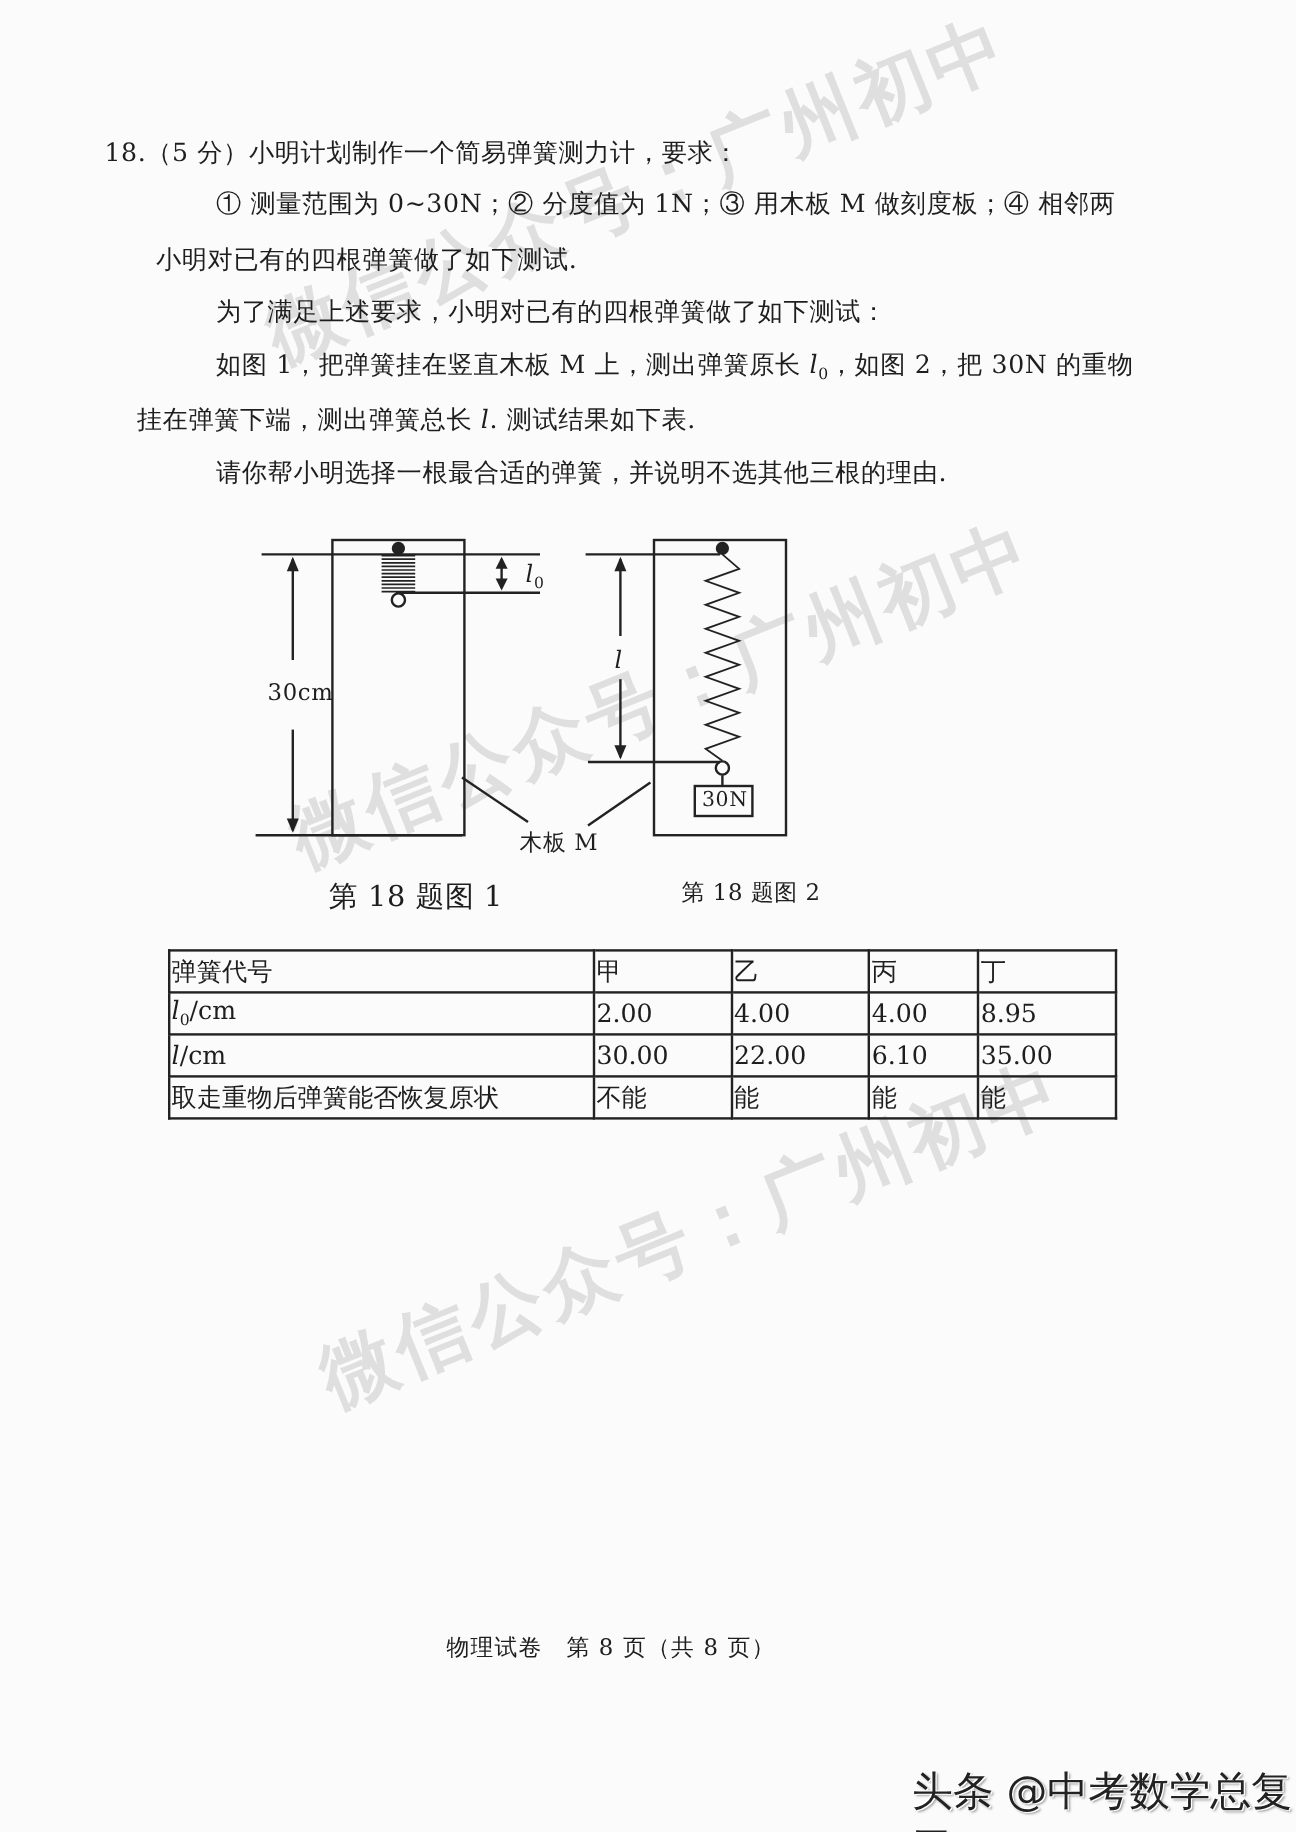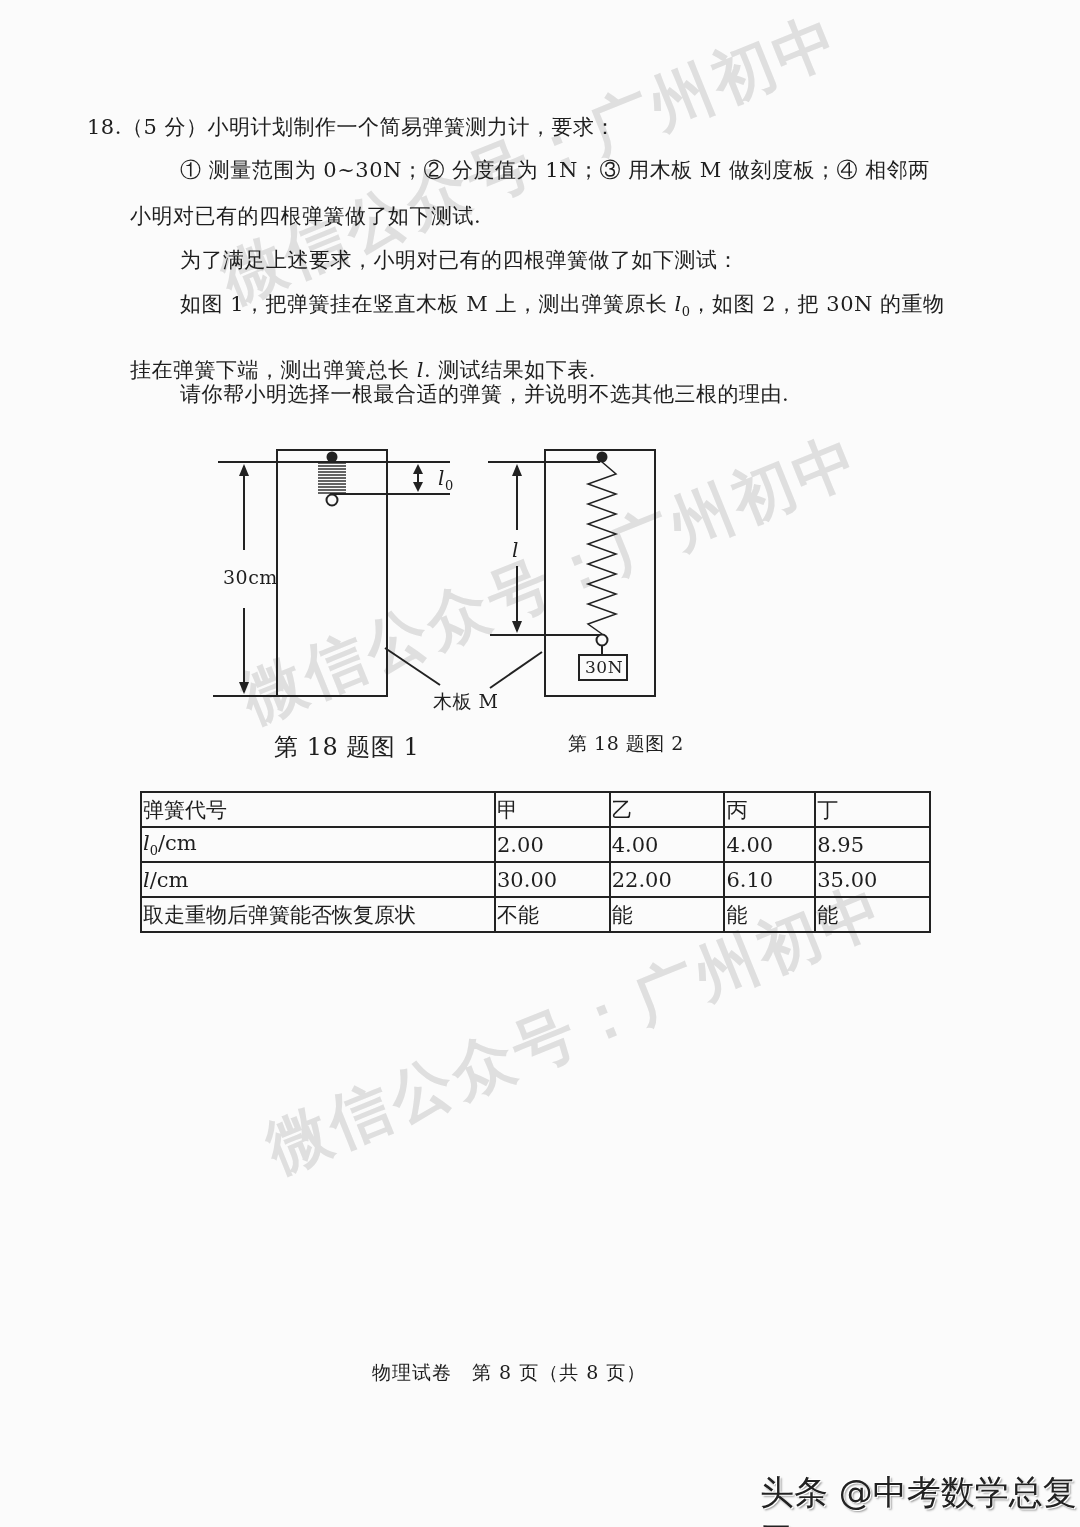--- a/index.html
+++ b/index.html
@@ -33,21 +33,21 @@
 <div class="wm" style="left:245px; top:660px;">微信公众号：广州初中</div>
 <div class="wm" style="left:270px; top:1110px;">微信公众号：广州初中</div>
 
 <div class="line" style="left:87px; top:113px;">18.（5 分）小明计划制作一个简易弹簧测力计，要求：</div>
 <div class="line" style="left:180px; top:156px;">① 测量范围为 0~30N；② 分度值为 1N；③ 用木板 M 做刻度板；④ 相邻两</div>
 <div class="line" style="left:130px; top:202px;">小明对已有的四根弹簧做了如下测试.</div>
 <div class="line" style="left:180px; top:246px;">为了满足上述要求，小明对已有的四根弹簧做了如下测试：</div>
 <div class="line" style="left:180px; top:290px;">
   <span>如图 1，把弹簧挂在竖直木板 M 上，测出弹簧原长 </span><span class="it">l</span><sub style="font-size:13px;">0</sub><span>，如图 2，把 30N 的重物</span>
 </div>
-<div class="line" style="left:130px; top:336px;margin-top:20px;">
+<div class="line" style="left:114px; top:336px;">
   <span>挂在弹簧下端，测出弹簧总长 </span><span class="it">l</span><span>. 测试结果如下表.</span>
 </div>
 <div class="line" style="left:180px; top:380px;">请你帮小明选择一根最合适的弹簧，并说明不选其他三根的理由.</div>
 
 <svg style="position:absolute; left:0; top:0;" width="1080" height="780" viewBox="0 0 1080 780">
   <g stroke="#222" stroke-width="2" fill="none">
 
     <rect x="277" y="450" width="110" height="246"></rect>
     <line x1="218" y1="462" x2="450" y2="462"></line>
     <line x1="213" y1="696" x2="385" y2="696"></line>

